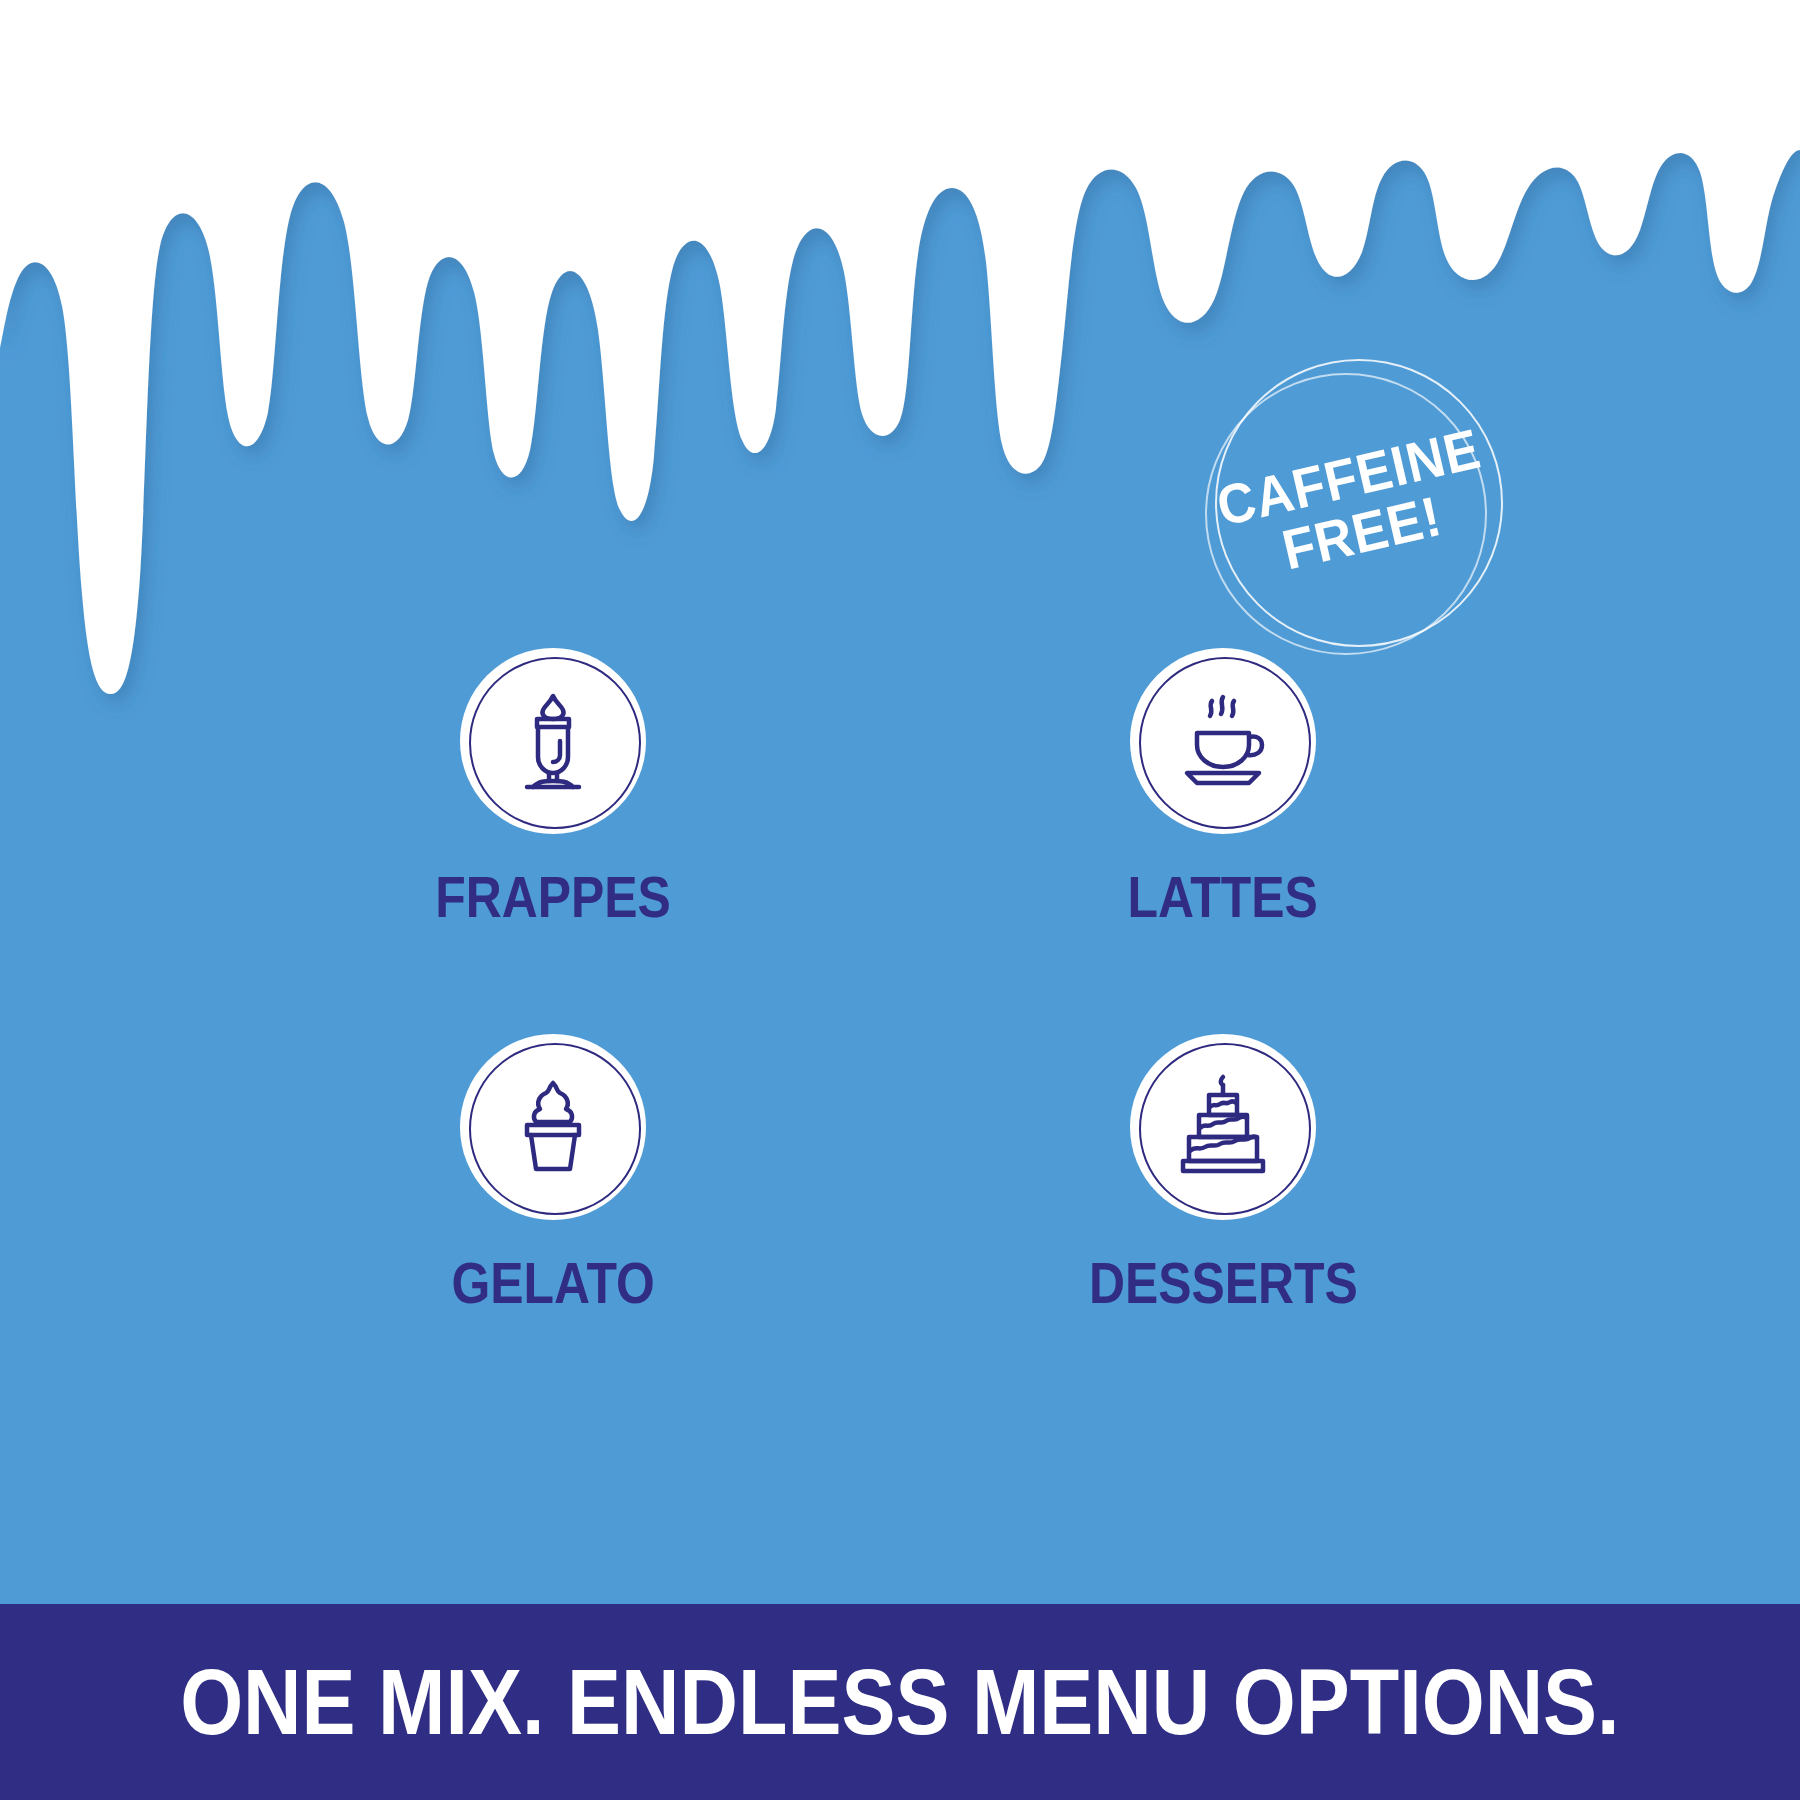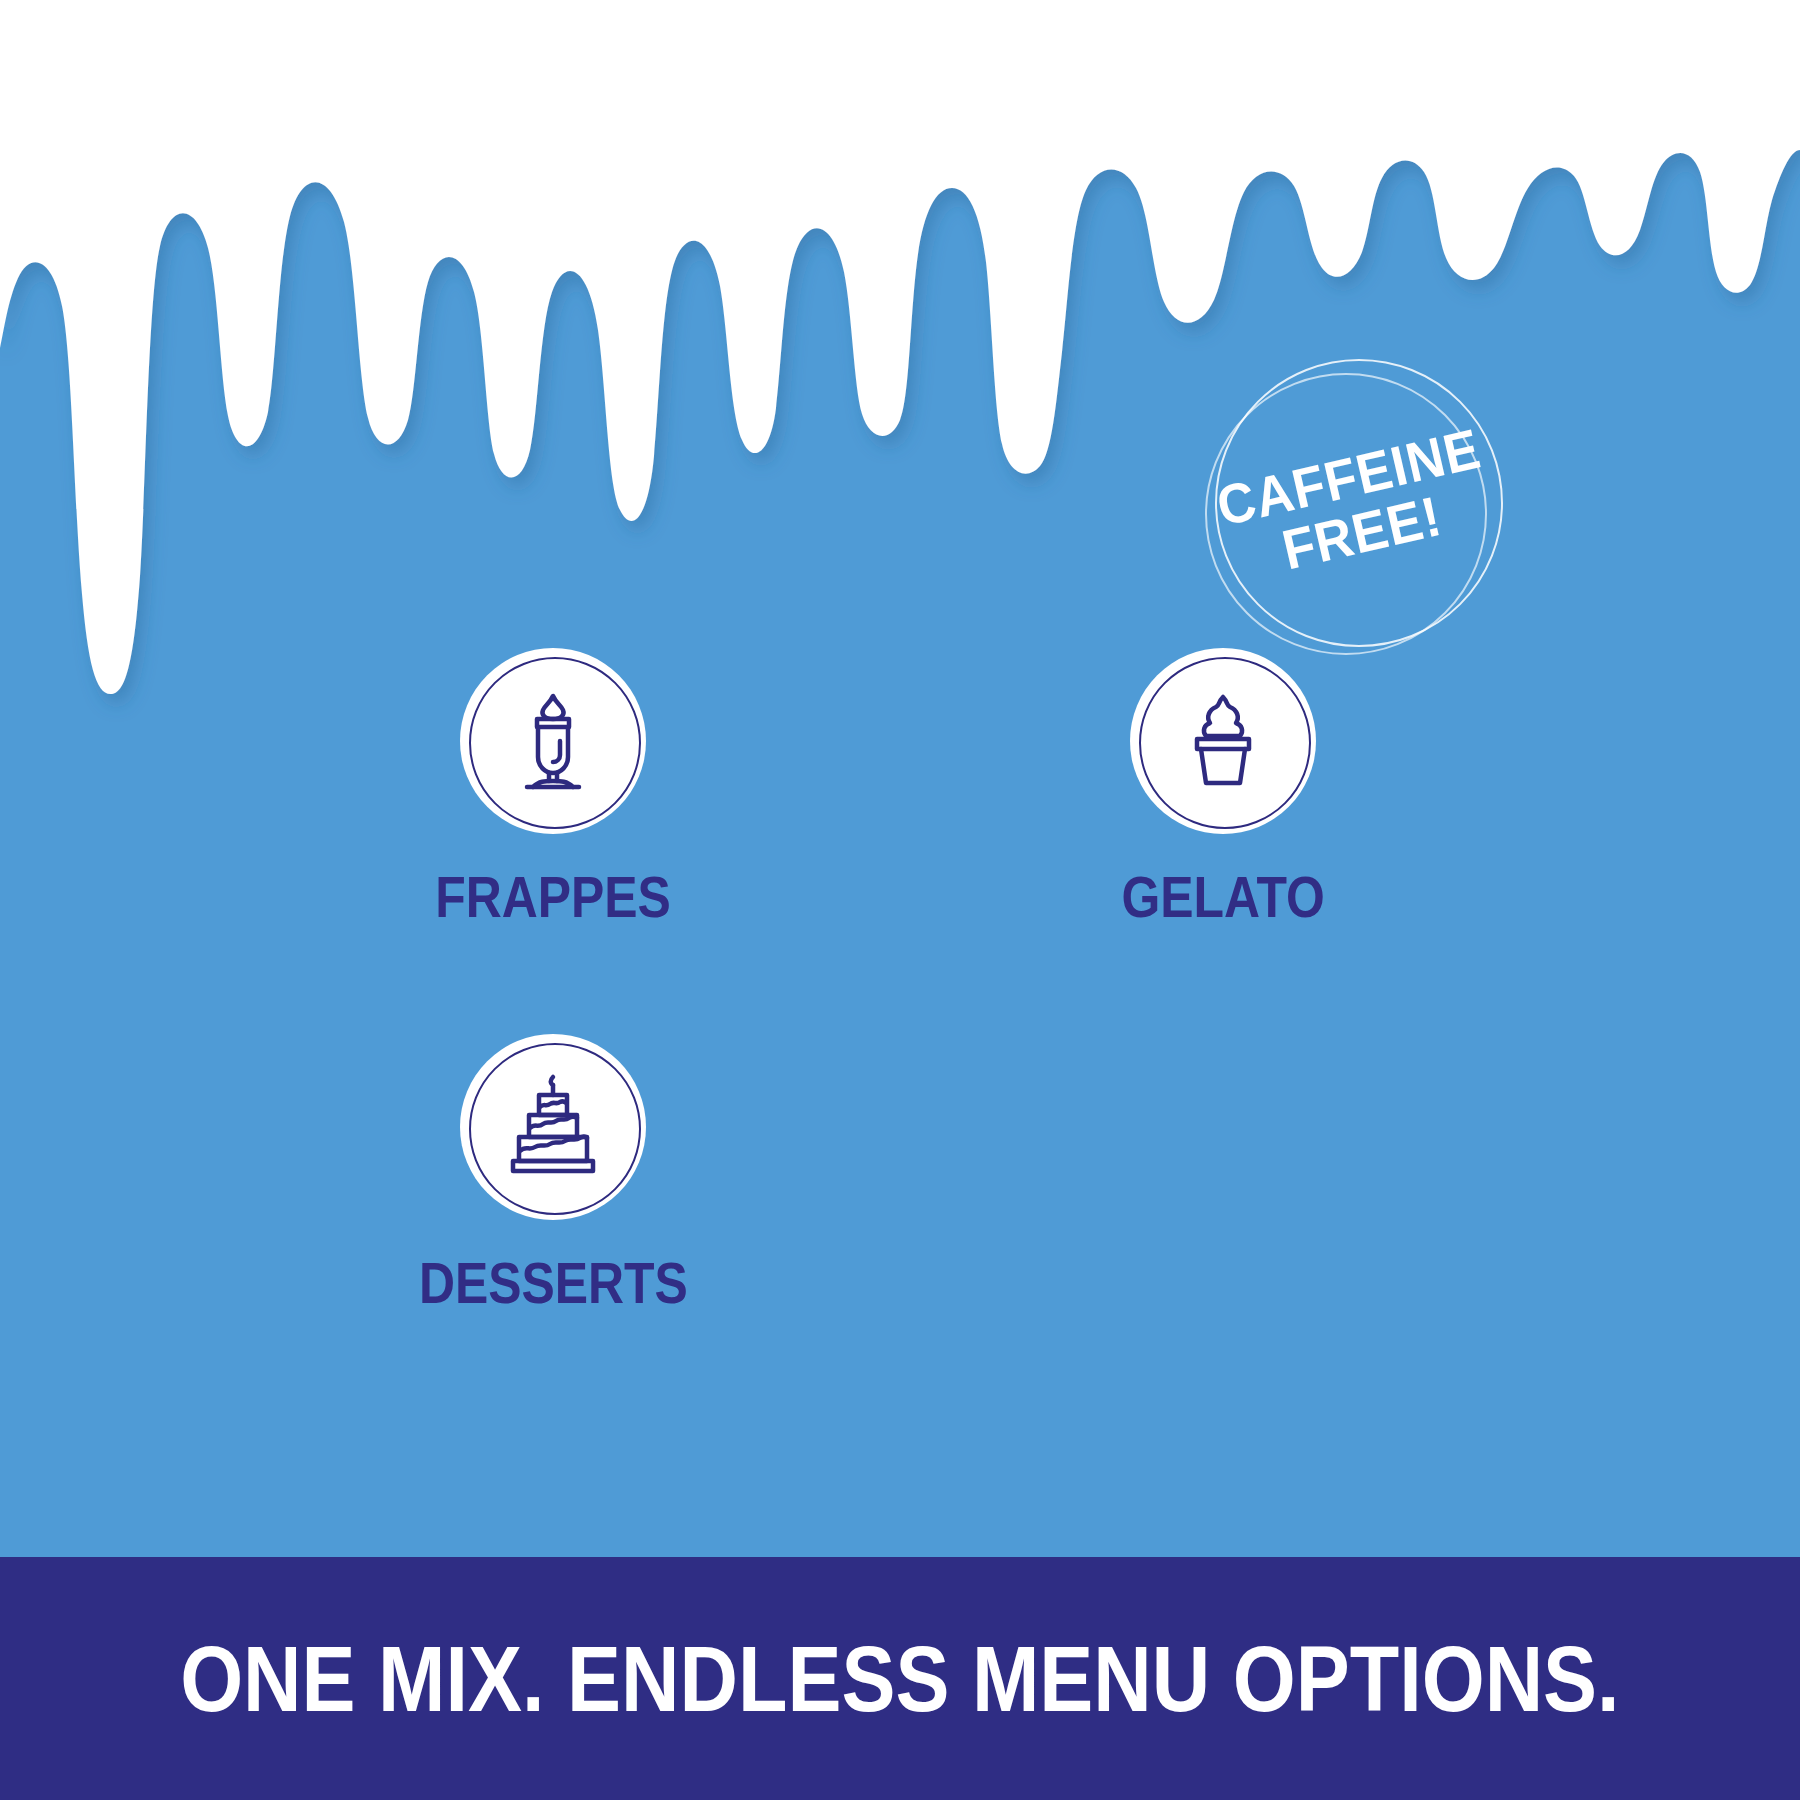--- a/index.html
+++ b/index.html
@@ -98,21 +98,21 @@
     letter-spacing:0px;
     font-stretch:condensed;
     transform:scaleX(.86);
     white-space:nowrap;
     line-height:1;
   }
   
   #banner {
     position:absolute;
     left:0; bottom:0;
-    width:1800px; height:243px;
+    width:1800px; height:196px;
     background:#2f2d84;
     display:flex;
     align-items:center;
     justify-content:center;
   }
   #banner-text {
     color:#ffffff;
     font-weight:bold;
     font-size:92px;
     letter-spacing:0px;
@@ -213,20 +213,33 @@
           <path d="M41 42 v30 c0 9 7 16 15 16 c8 0 15 -7 15 -16 v-30"></path>
           <path d="M63 56 v14 c0 4 -3 7 -7 7"></path>
           <path d="M52 88 v8 M60 88 v8"></path>
           <path d="M36 102 c6 -6 12 -6 20 -6 c8 0 14 0 20 6"></path>
           <path d="M30 102 h52"></path>
         </svg>
       </div>
       <div class="cell-label">FRAPPES</div>
     </div>
 
+    <div class="cell">
+      <div class="icon-circle">
+        <svg width="112" height="112" viewBox="0 0 112 112" fill="none" stroke="#2e2a7f" stroke-width="4.5" stroke-linecap="round" stroke-linejoin="round">
+          <path d="M45 16 c-4 5 2 9 -2 15"></path>
+          <path d="M56 12 c-4 6 2 10 -2 17"></path>
+          <path d="M67 16 c-4 5 2 9 -2 15"></path>
+          <path d="M30 48 h52 v12 c0 12 -11 22 -26 22 c-15 0 -26 -10 -26 -22 z"></path>
+          <path d="M82 52 c8 -2 13 2 13 8 c0 7 -6 11 -14 10"></path>
+          <path d="M20 88 h72 l-10 10 h-52 z"></path>
+        </svg>
+      </div>
+      <div class="cell-label">LATTES</div>
+    </div>
 
     <div class="cell">
       <div class="icon-circle">
         <svg width="112" height="112" viewBox="0 0 112 112" fill="none" stroke="#2e2a7f" stroke-width="4.5" stroke-linecap="round" stroke-linejoin="round">
           <path d="M56 12 c-5 5 -3 8 -7 10 c-7 3 -10 10 -6 16 c-6 2 -8 8 -4 13 h34 c4 -5 2 -11 -4 -13 c4 -6 1 -13 -6 -16 c-4 -2 -2 -5 -7 -10 z"></path>
           <path d="M30 54 h52 v10 h-52 z"></path>
           <path d="M34 64 l5 34 h34 l5 -34"></path>
         </svg>
       </div>
       <div class="cell-label">GELATO</div>

